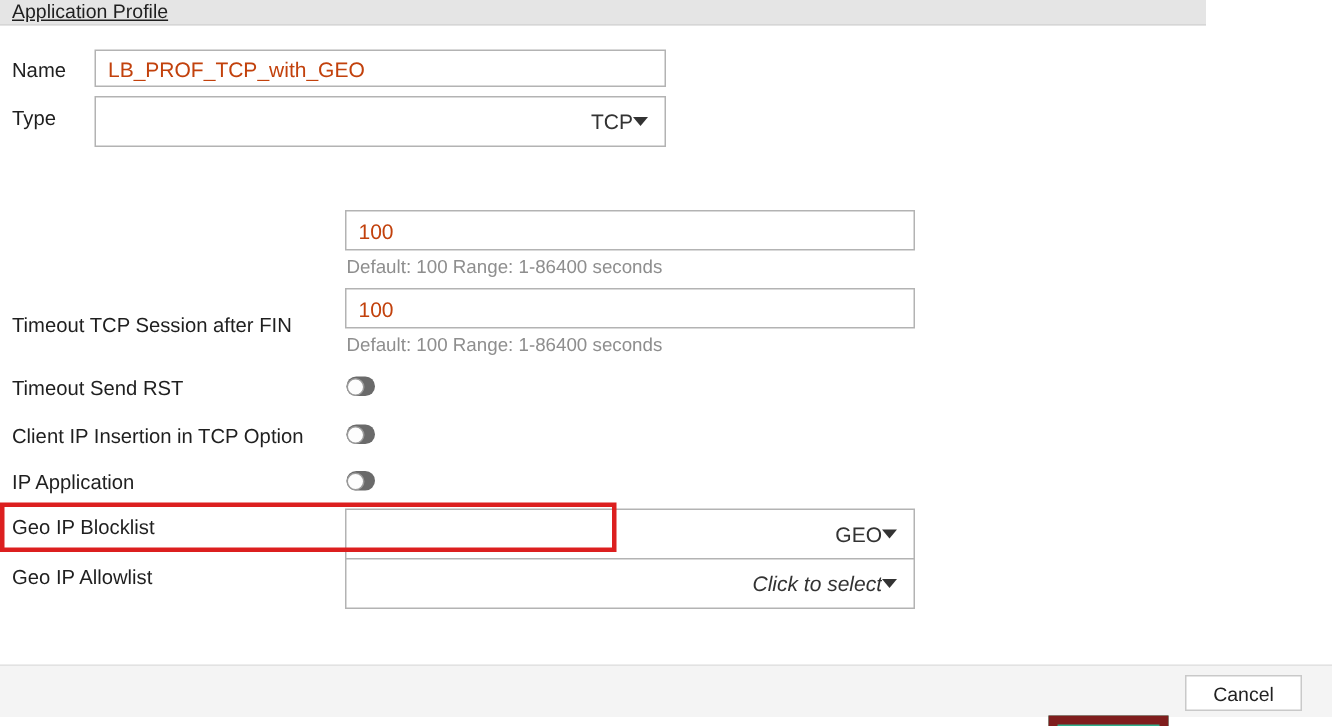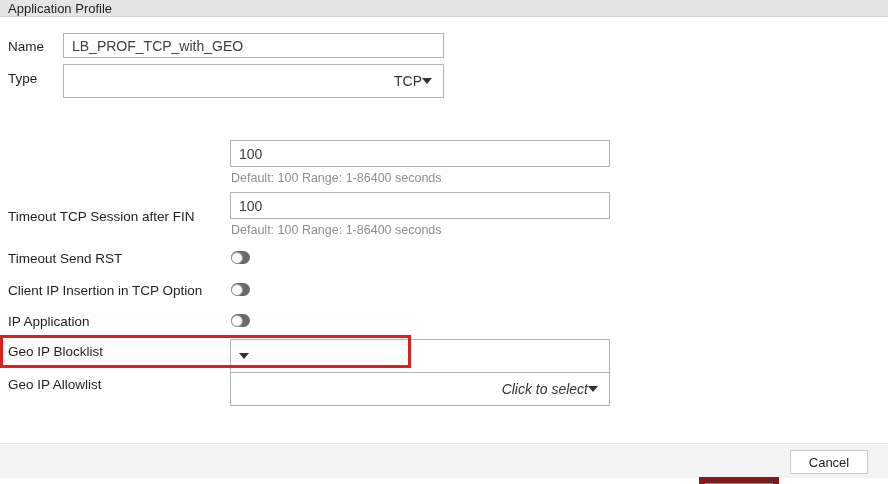--- a/index.html
+++ b/index.html
@@ -1,28 +1,28 @@
 <!DOCTYPE html>
 <html><head>
 <meta charset="utf-8">
 <style>
   html,body{margin:0;padding:0;background:#fff;}
   *{box-sizing:border-box;}
   body{font-family:"Liberation Sans","DejaVu Sans",sans-serif;color:#222;}
   .page{position:relative;width:888px;height:484px;background:#fff;overflow:hidden;}
 
-  .section-bar{position:absolute;left:0;width:888px;height:18px;background:#e5e5e5;
+  .section-bar{position:absolute;left:0;width:804px;height:18px;background:#e5e5e5;
     border-bottom:1px solid #d6d6d6;font-size:13px;color:#1f1f1f;
-    display:flex;align-items:flex-end;padding-left:8px;}
+    display:flex;align-items:flex-start;padding-left:8px;text-decoration:underline;}
   .bar-top{top:0;height:17px;}
   .bar-specifics{top:107px;}
 
   .lbl{position:absolute;left:8px;font-size:13.5px;color:#1f1f1f;white-space:nowrap;}
 
-  .inp{position:absolute;border:1px solid #b3b3b3;background:#fff;color:#404040;
+  .inp{position:absolute;border:1px solid #b3b3b3;background:#fff;color:#c2410c;
     font-family:"Liberation Sans","DejaVu Sans",sans-serif;font-size:14px;
     padding:0 8px;outline:none;}
   .inp-name{left:63px;top:33px;width:381px;height:25px;}
   .inp-num1{left:230px;top:140px;width:380px;height:27px;}
   .inp-num2{left:230px;top:192px;width:380px;height:27px;}
 
   .sel{position:absolute;border:1px solid #b3b3b3;background:#fff;color:#333;
     font-size:14px;display:flex;align-items:center;padding:16px 8px;cursor:pointer;text-align:right;}
   .sel-type{left:63px;top:64px;width:381px;height:25px;}
   .sel-geo1{left:230px;top:339px;width:380px;height:27px;}
@@ -85,20 +85,21 @@
     <span class="knob"></span>
   </div>
 
   <div class="lbl" style="top:314px;">IP Application</div>
   <div class="toggle" style="top:314px;">
     <span class="knob"></span>
   </div>
 
   <div class="lbl" style="top:344px;">Geo IP Blocklist</div>
   <div class="sel sel-geo1">
+    <span class="txt">GEO</span>
     <span class="caret"></span>
   </div>
   <div class="red-box"></div>
 
   <div class="lbl" style="top:377px;">Geo IP Allowlist</div>
   <div class="sel sel-geo2">
     <span class="txt">Click to select</span>
     <span class="caret"></span>
   </div>
 

